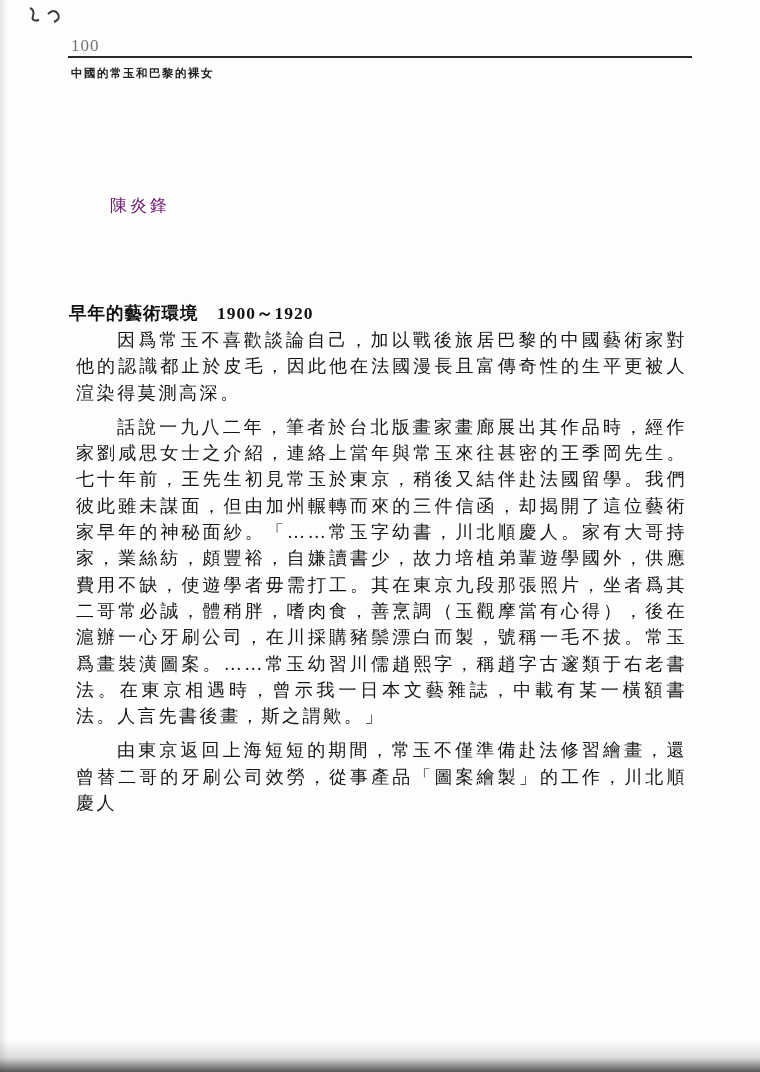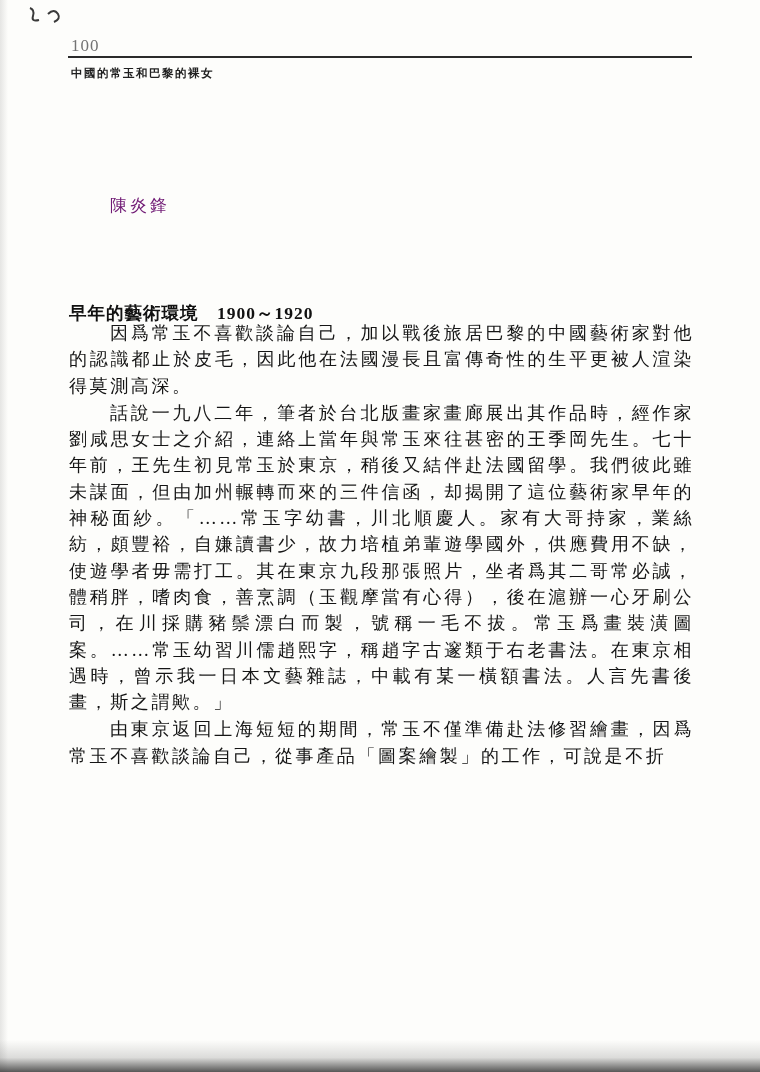--- a/index.html
+++ b/index.html
@@ -41,21 +41,21 @@
   }
   .section-heading {
     position: absolute; left: 69px; top: 289px;
     font-size: 17.5px; font-weight: 700; letter-spacing: 1px; color: #111; margin-top: 12px;
   }
   .body-text {
     position: absolute; left: 68px; top: 319px; width: 627px;
     font-size: 18px; line-height: 26.3px; letter-spacing: 2.6px;
     text-align: justify; color: #151515;
   }
-  .body-text p { margin: 1px; text-indent: 41px; }
+  .body-text p { margin: 8px; text-indent: 41px; }
   .left-edge {
     position: absolute; left: 0; top: 0; bottom: 0; width: 8px;
     background: linear-gradient(to right, rgba(120,120,120,0.18), rgba(120,120,120,0));
   }
   .bottom-shadow {
     position: absolute; left: 0; bottom: 0; width: 100%; height: 32px;
     background: linear-gradient(to bottom,
       rgba(100,100,100,0) 0%,
       rgba(100,100,100,0.22) 55%,
       rgba(58,58,58,0.85) 100%);
@@ -78,19 +78,19 @@
   <div class="running-header">中國的常玉和巴黎的裸女</div>
 
 
   <div class="author">陳炎鋒</div>
 
   <h2 class="section-heading">早年的藝術環境　1900～1920</h2>
 
   <div class="body-text">
     <p>因爲常玉不喜歡談論自己，加以戰後旅居巴黎的中國藝術家對他的認識都止於皮毛，因此他在法國漫長且富傳奇性的生平更被人渲染得莫測高深。</p>
     <p>話說一九八二年，筆者於台北版畫家畫廊展出其作品時，經作家劉咸思女士之介紹，連絡上當年與常玉來往甚密的王季岡先生。七十年前，王先生初見常玉於東京，稍後又結伴赴法國留學。我們彼此雖未謀面，但由加州輾轉而來的三件信函，却揭開了這位藝術家早年的神秘面紗。「……常玉字幼書，川北順慶人。家有大哥持家，業絲紡，頗豐裕，自嫌讀書少，故力培植弟輩遊學國外，供應費用不缺，使遊學者毋需打工。其在東京九段那張照片，坐者爲其二哥常必誠，體稍胖，嗜肉食，善烹調（玉觀摩當有心得），後在滬辦一心牙刷公司，在川採購豬鬃漂白而製，號稱一毛不拔。常玉爲畫裝潢圖案。……常玉幼習川儒趙熙字，稱趙字古邃類于右老書法。在東京相遇時，曾示我一日本文藝雜誌，中載有某一橫額書法。人言先書後畫，斯之謂歟。」</p>
-    <p>由東京返回上海短短的期間，常玉不僅準備赴法修習繪畫，因爲常玉不喜歡談論自己，從事產品「圖案繪製」的工作，可說是不折</p>
+    <p>由東京返回上海短短的期間，常玉不僅準備赴法修習繪畫，還曾替二哥的牙刷公司效勞，從事產品「圖案繪製」的工作，川北順慶人</p>
   </div>
 
   <div class="left-edge"></div>
   <div class="bottom-shadow"></div>
 
 </div>
 
 </body></html>

